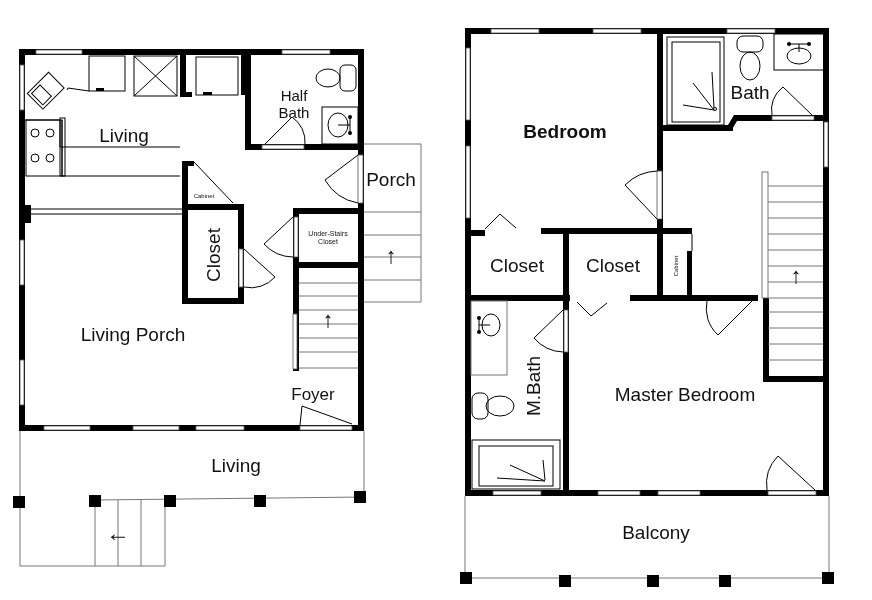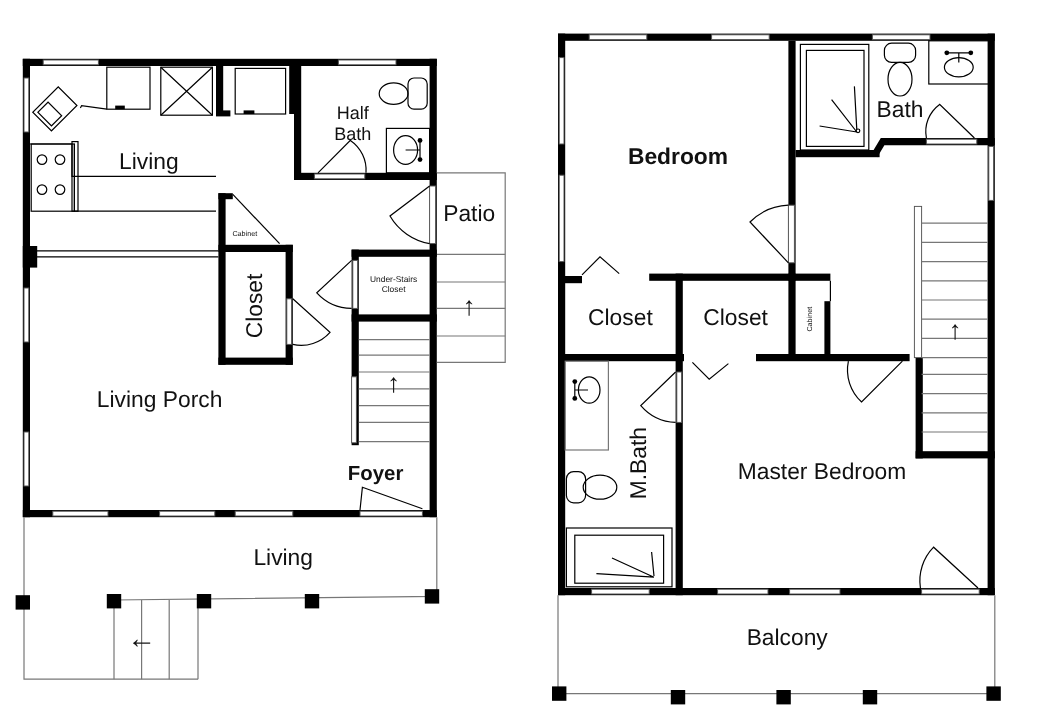--- a/index.html
+++ b/index.html
@@ -202,27 +202,27 @@
     <rect class="wall" x="559" y="575" width="12" height="12"></rect>
     <rect class="wall" x="647" y="575" width="12" height="12"></rect>
     <rect class="wall" x="719" y="575" width="12" height="12"></rect>
     <rect class="wall" x="822" y="572" width="12" height="12"></rect>
   </g>
 </svg>
 
 <div class="lbl big" style="left:124px;top:136px;">Living</div>
 <div class="lbl" style="left:294px;top:88px;font-size:15px;white-space:pre;margin-top:16px;">Half
 Bath</div>
-<div class="lbl big" style="left:391px;top:180px;">Patio</div>
+<div class="lbl big" style="left:391px;top:180px;">Porch</div>
 <div class="lbl tiny" style="left:204px;top:196px;">Cabinet</div>
 <div class="lbl big vert" style="left:214px;top:255px;">Closet</div>
 <div class="lbl small" style="left:328px;top:238px;white-space:pre;">Under-Stairs
 Closet</div>
 <div class="lbl big" style="left:133px;top:335px;">Living Porch</div>
-<div class="lbl" style="left:313px;top:395px;font-size:17px;font-weight:bold;">Foyer</div>
+<div class="lbl" style="left:313px;top:395px;font-size:17px;">Foyer</div>
 <div class="lbl big" style="left:236px;top:466px;">Living</div>
 
 <div class="lbl big" style="left:565px;top:132px;font-weight:bold;">Bedroom</div>
 <div class="lbl big" style="left:750px;top:93px;">Bath</div>
 <div class="lbl big" style="left:517px;top:266px;">Closet</div>
 <div class="lbl big" style="left:613px;top:266px;">Closet</div>
 <div class="lbl tiny vert" style="left:676px;top:266px;">Cabinet</div>
 <div class="lbl big vert" style="left:534px;top:386px;">M.Bath</div>
 <div class="lbl big" style="left:685px;top:395px;">Master Bedroom</div>
 <div class="lbl big" style="left:656px;top:533px;text-align:right;">Balcony</div>

